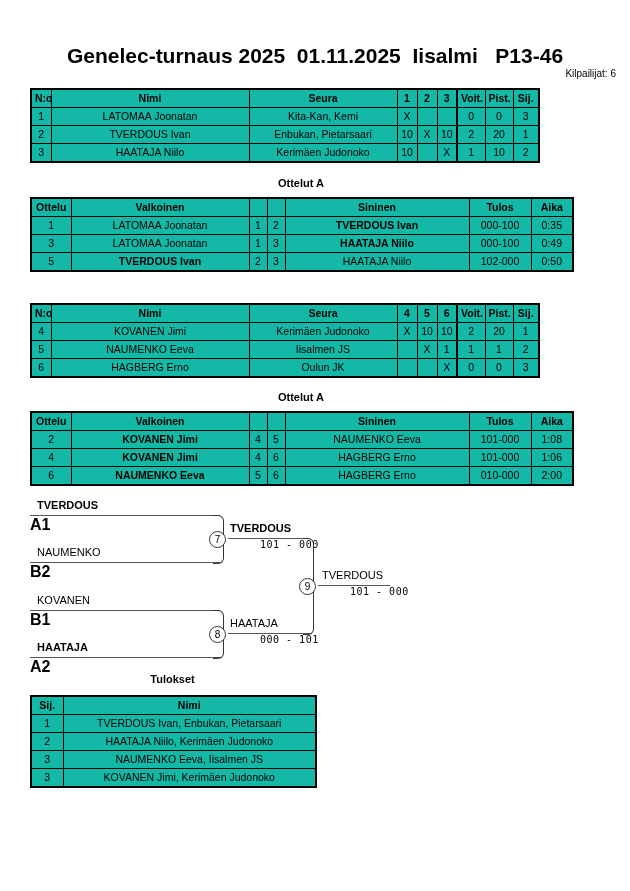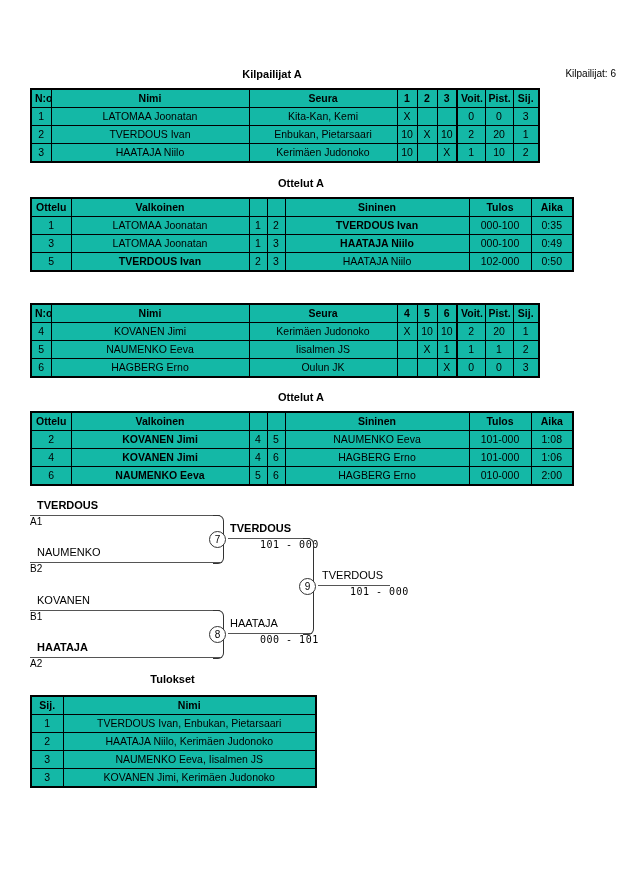--- a/index.html
+++ b/index.html
@@ -76,22 +76,23 @@
     width: 583px; height: 180px;
   }
   .bk-name {
     position: absolute;
     font-size: 11px;
     white-space: nowrap;
   }
   .bk-name.bold { font-weight: bold; }
   .bk-seed {
     position: absolute;
-    font-size: 10px;
+    font-size: 16px;
     white-space: nowrap;
+    font-weight: bold;
   }
   .bk-score {
     position: absolute;
     font-size: 10px;
     font-family: "DejaVu Sans Mono", monospace;
     letter-spacing: 0.5px;
     white-space: nowrap;
     margin-left: 28px;
   }
   .bk-num {
@@ -115,23 +116,23 @@
     border: 1px solid #333;
     border-left: none;
     background: transparent;
   }
 </style>
 </head>
 <body>
 
 <div class="page">
 
+  <div class="title">Genelec-turnaus 2025  01.11.2025  Iisalmi   P13-46</div>
   <div class="competitors-count">Kilpailijat: 6</div>
 
-  <div class="sec-head" style="top:68px; left:30px; width:484px;">Kilpailijat A</div>
 
   <table class="grid" id="pool-a" style="top:88px; left:30px; width:484px;">
     <colgroup>
       <col style="width:20px">
         <col style="width:198px">
         <col style="width:148px">
       <col style="width:20px">
         <col style="width:20px">
         <col style="width:20px">
       <col style="width:28px">

